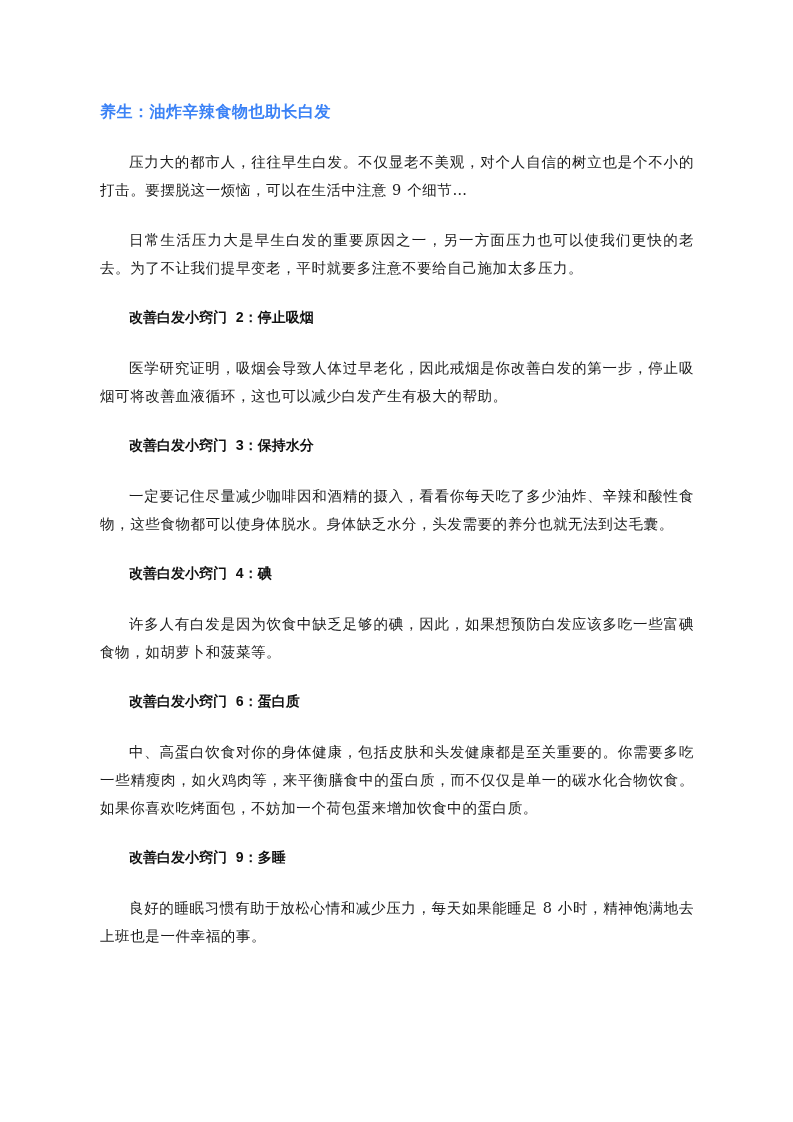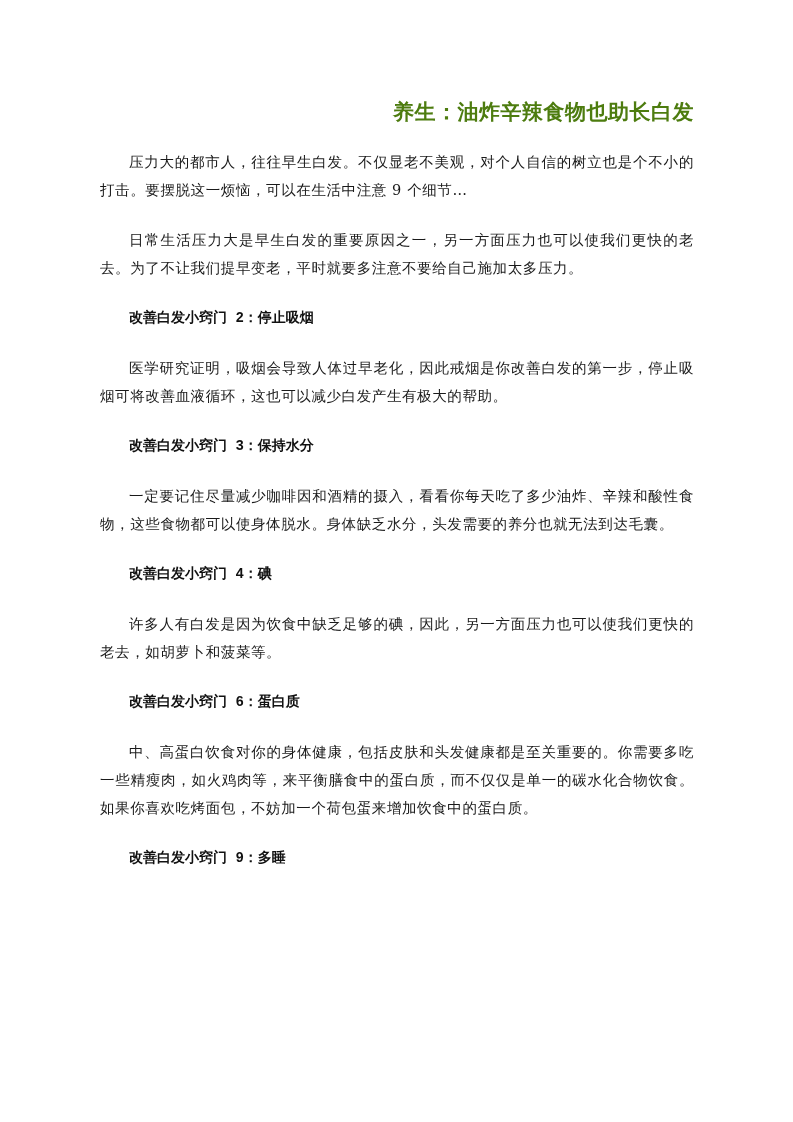--- a/index.html
+++ b/index.html
@@ -15,27 +15,27 @@
       font-family: "DejaVu Serif", "Liberation Serif", serif;
       color: #1a1a1a;
     }
     .page {
       position: absolute;
       left: 100px;
       top: 96px;
       width: 594px;
     }
     .title {
-      text-align: right;
+      text-align: left;
       font-family: "DejaVu Sans", "Liberation Sans", sans-serif;
       font-weight: bold;
-      font-size: 21px;
+      font-size: 16px;
       line-height: 32px;
       margin: 0 0 20px 0;
-      color: #4d7c0f;
+      color: #3b82f6;
       letter-spacing: 0.5px;
     }
     .para {
       font-size: 14.5px;
       line-height: 28px;
       text-indent: 29px;
       text-align: justify;
       margin: 11px 0 22px 0;
       letter-spacing: 0.6px;
     }
@@ -63,24 +63,25 @@
     <p class="para">医学研究证明，吸烟会导致人体过早老化，因此戒烟是你改善白发的第一步，停止吸烟可将改善血液循环，这也可以减少白发产生有极大的帮助。</p>
   </div>
 
   <div class="section">
     <p class="heading">改善白发小窍门 3：保持水分</p>
     <p class="para">一定要记住尽量减少咖啡因和酒精的摄入，看看你每天吃了多少油炸、辛辣和酸性食物，这些食物都可以使身体脱水。身体缺乏水分，头发需要的养分也就无法到达毛囊。</p>
   </div>
 
   <div class="section">
     <p class="heading">改善白发小窍门 4：碘</p>
-    <p class="para">许多人有白发是因为饮食中缺乏足够的碘，因此，另一方面压力也可以使我们更快的老去，如胡萝卜和菠菜等。</p>
+    <p class="para">许多人有白发是因为饮食中缺乏足够的碘，因此，如果想预防白发应该多吃一些富碘食物，如胡萝卜和菠菜等。</p>
   </div>
 
   <div class="section">
     <p class="heading">改善白发小窍门 6：蛋白质</p>
     <p class="para">中、高蛋白饮食对你的身体健康，包括皮肤和头发健康都是至关重要的。你需要多吃一些精瘦肉，如火鸡肉等，来平衡膳食中的蛋白质，而不仅仅是单一的碳水化合物饮食。如果你喜欢吃烤面包，不妨加一个荷包蛋来增加饮食中的蛋白质。</p>
   </div>
 
   <div class="section">
     <p class="heading">改善白发小窍门 9：多睡</p>
+    <p class="para">良好的睡眠习惯有助于放松心情和减少压力，每天如果能睡足 8 小时，精神饱满地去上班也是一件幸福的事。</p>
   </div>
 </div>
 
 </body></html>

